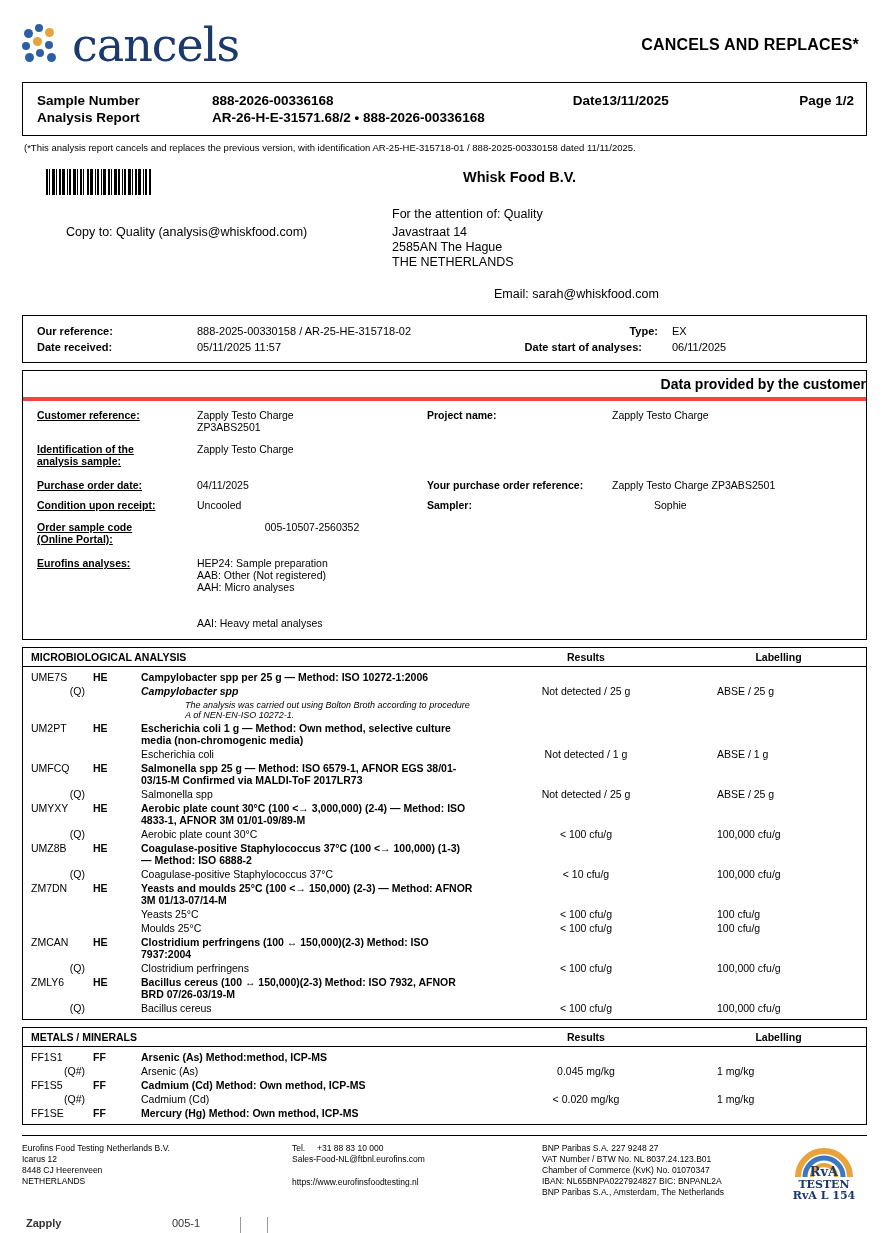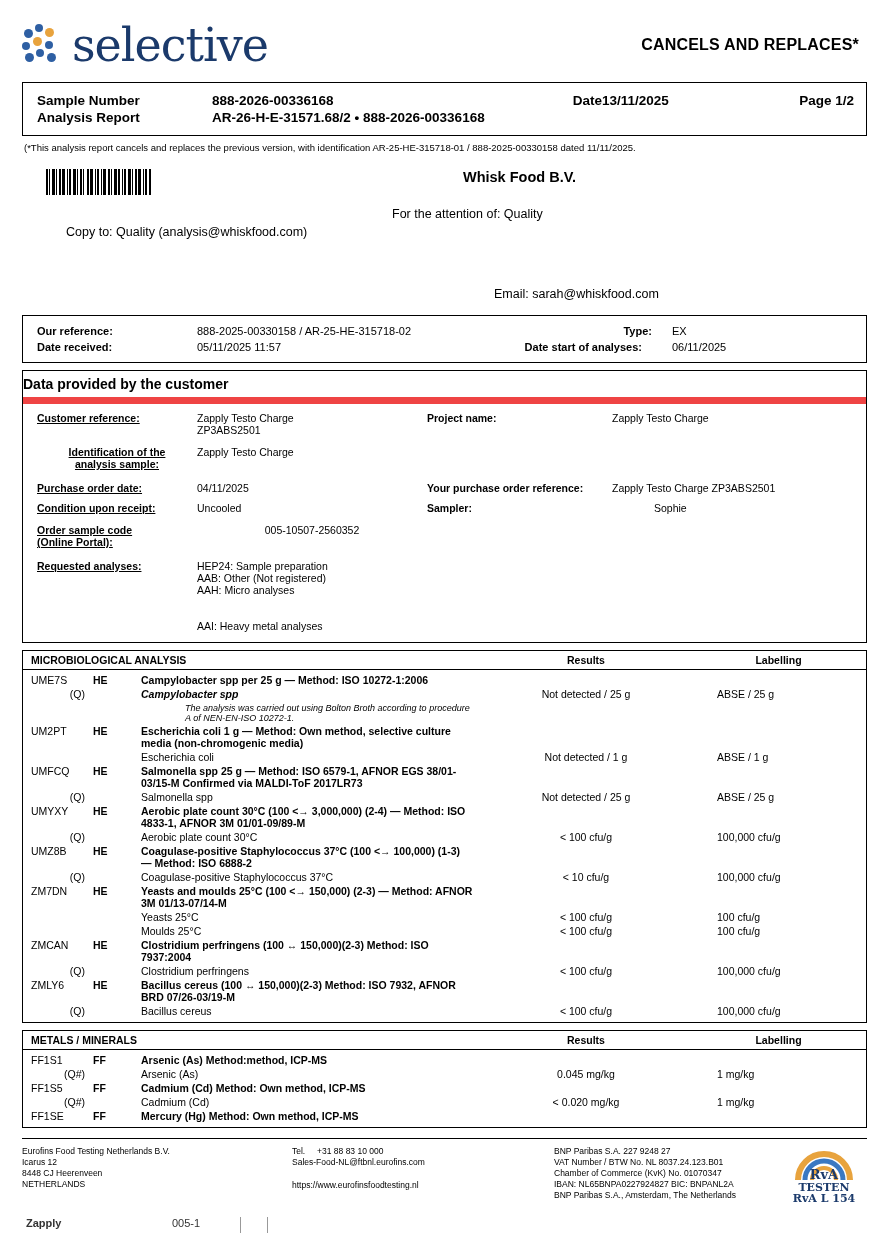--- a/index.html
+++ b/index.html
@@ -159,25 +159,25 @@
   .rb-v { width: 270px; }
   .rb-l2 { font-weight: bold; width: 175px; }
   .rb-v2 { }
 
   
   .custbox {
     border: 1px solid #000;
     margin-top: 7px;
   }
   .custbox-title {
-    text-align: left;
+    text-align: right;
     font-size: 14px;
     font-weight: bold;
     padding: 5px 0 5px;
-    border-bottom: 7px solid #ef4444;
+    border-bottom: 4px solid #ef4444;
   }
   .custbox-body { padding: 6px 12px 8px 14px; min-height: 178px;}
   .custbox table {
     width: 100%;
     border-collapse: collapse;
     font-size: 10.5px;
   }
   .custbox td { vertical-align: top; padding: 2px 0 2px 0; }
   .cb-l  { font-weight: bold; width: 160px; text-decoration: underline; }
   .cb-v  { width: 230px; }
@@ -233,21 +233,21 @@
     margin-top: 10px;
     padding-top: 7px;
     display: flex;
     font-size: 8.5px;
     line-height: 11px;
     position: relative;
     min-height: 78px;
   }
   .f-col1 { width: 270px; }
   .f-col2 { width: 250px; }
-  .f-col3 { flex: 1 1 auto; margin-left: 12px; }
+  .f-col3 { flex: 1 1 auto; }
   .f-logo {
     width: 86px;
     text-align: center;
     position: relative;
   }
   .rva-arc { width: 64px; height: 36px; margin: 0 auto; position: relative; }
   .rva-text {
     font-family: "DejaVu Serif", serif;
     font-size: 11px;
     font-weight: bold;
@@ -284,21 +284,21 @@
         <i style="left:2px;top:6px;width:9px;height:9px;background:#2e5fa3;"></i>
         <i style="left:13px;top:1px;width:8px;height:8px;background:#2e5fa3;"></i>
         <i style="left:23px;top:5px;width:9px;height:9px;background:#e8a33d;"></i>
         <i style="left:0px;top:19px;width:8px;height:8px;background:#2e5fa3;"></i>
         <i style="left:11px;top:14px;width:9px;height:9px;background:#e8a33d;"></i>
         <i style="left:23px;top:18px;width:8px;height:8px;background:#2e5fa3;"></i>
         <i style="left:3px;top:30px;width:9px;height:9px;background:#2e5fa3;"></i>
         <i style="left:14px;top:26px;width:8px;height:8px;background:#2e5fa3;"></i>
         <i style="left:25px;top:30px;width:9px;height:9px;background:#2e5fa3;"></i>
       </div>
-      <div class="logo-text">selective</div>
+      <div class="logo-text">cancels</div>
     </div>
     <div class="cancels">CANCELS AND REPLACES*</div>
   </div>
 
   <div class="topbox">
     <table>
       <tbody>
           <tr>
         <td class="tb-label">Sample Number</td>
         <td class="tb-val">888-2026-00336168</td>
@@ -376,30 +376,35 @@
         <b style="width:2px;background:#fff"></b>
       <b style="width:1px"></b>
         <b style="width:1px;background:#fff"></b>
       <b style="width:2px"></b>
         <b style="width:2px;background:#fff"></b>
       <b style="width:2px"></b>
     </div>
     <div class="company-name">Whisk Food B.V.</div>
     <div class="copy-to">Copy to: Quality (analysis@whiskfood.com)</div>
     <div class="attn">For the attention of: Quality</div>
+    <div class="addr-lines">
+      <div>Javastraat 14</div>
+      <div>2585AN The Hague</div>
+      <div>THE NETHERLANDS</div>
+    </div>
     <div class="email-line">Email: sarah@whiskfood.com</div>
   </div>
 
   <div class="refbox">
     <table>
       <tbody>
           <tr>
         <td class="rb-l">Our reference:</td>
         <td class="rb-v">888-2025-00330158 / AR-25-HE-315718-02</td>
-        <td class="rb-l2" style="text-align:right;padding-right:20px;">Type:</td>
+        <td class="rb-l2" style="text-align:right;padding-right:14px;">Type:</td>
         <td class="rb-v2">EX</td>
       </tr>
       <tr>
         <td class="rb-l">Date received:</td>
         <td class="rb-v">05/11/2025    11:57</td>
         <td class="rb-l2" style="text-align:right;padding-right:30px;">Date start of analyses:</td>
         <td class="rb-v2">06/11/2025</td>
       </tr>
     </tbody>
       </table>
@@ -411,21 +416,21 @@
       <table>
         <tbody>
             <tr>
           <td class="cb-l">Customer reference:</td>
           <td class="cb-v pre">Zapply Testo Charge
 ZP3ABS2501</td>
           <td class="cb-l2">Project name:</td>
           <td class="cb-v2">Zapply Testo Charge</td>
         </tr>
         <tr>
-          <td class="cb-l pre" style="padding-top:8px;text-align:center;">Identification of the
+          <td class="cb-l pre" style="padding-top:8px;">Identification of the
 analysis sample:</td>
           <td class="cb-v" style="padding-top:8px;">Zapply Testo Charge</td>
           <td class="cb-l2"></td>
           <td class="cb-v2"></td>
         </tr>
         <tr>
           <td class="cb-l" style="padding-top:10px;">Purchase order date:</td>
           <td class="cb-v" style="padding-top:10px;">04/11/2025</td>
           <td class="cb-l2" style="padding-top:10px;">Your purchase order reference:</td>
           <td class="cb-v2" style="padding-top:10px;">Zapply Testo Charge ZP3ABS2501</td>
@@ -437,21 +442,21 @@
           <td class="cb-v2" style="padding-top:6px;padding-left:42px;">Sophie</td>
         </tr>
         <tr>
           <td class="cb-l pre" style="padding-top:8px;">Order sample code
 (Online Portal):</td>
           <td class="cb-v" style="padding-top:8px;text-align:center;">005-10507-2560352</td>
           <td class="cb-l2"></td>
           <td class="cb-v2"></td>
         </tr>
         <tr>
-          <td class="cb-l" style="padding-top:10px;">Requested analyses:</td>
+          <td class="cb-l" style="padding-top:10px;">Eurofins analyses:</td>
           <td class="cb-v pre" style="padding-top:10px;">HEP24: Sample preparation
 AAB: Other (Not registered)
 AAH: Micro analyses</td>
           <td class="cb-l2"></td>
           <td class="cb-v2"></td>
         </tr>
         <tr>
           <td class="cb-l"></td>
           <td class="cb-v" style="padding-top:22px;">AAI: Heavy metal analyses</td>
           <td class="cb-l2"></td>

